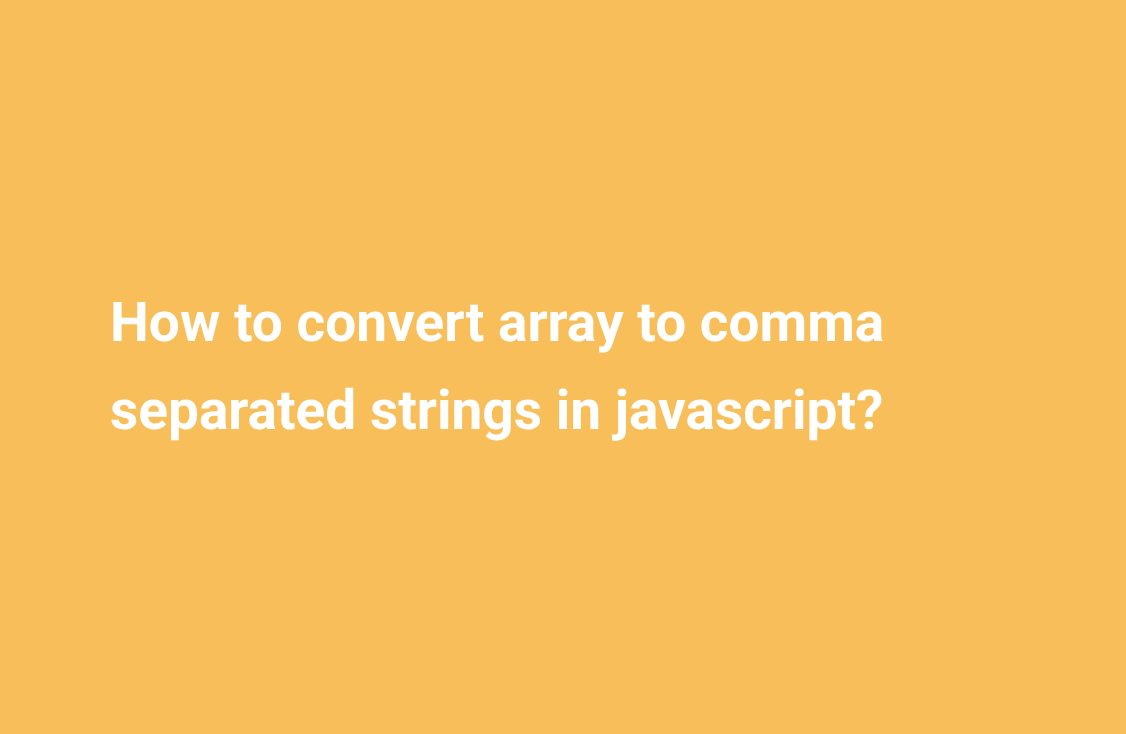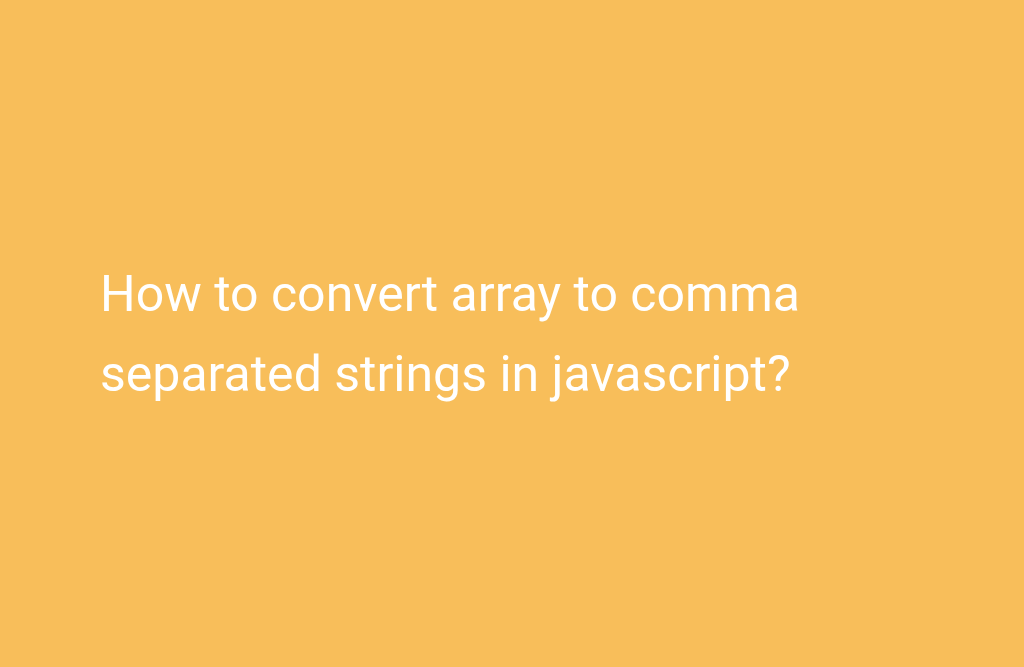--- a/index.html
+++ b/index.html
@@ -13,21 +13,21 @@
       background-color: #f8be5a;
       display: flex;
       align-items: center;
       padding-left: 100px;
       padding-right: 100px;
       font-family: -apple-system, BlinkMacSystemFont, "Segoe UI", Roboto, "Helvetica Neue", Arial, sans-serif;
     }
     .heading {
       color: #ffffff;
       font-size: 50px;
-      font-weight: 400;
+      font-weight: 700;
       line-height: 1.6;
       max-width: 820px;
     }
   </style>
 </head>
 <body>
 
 <h1 class="heading">How to convert array to comma separated strings in javascript?</h1>
 
 </body></html>

